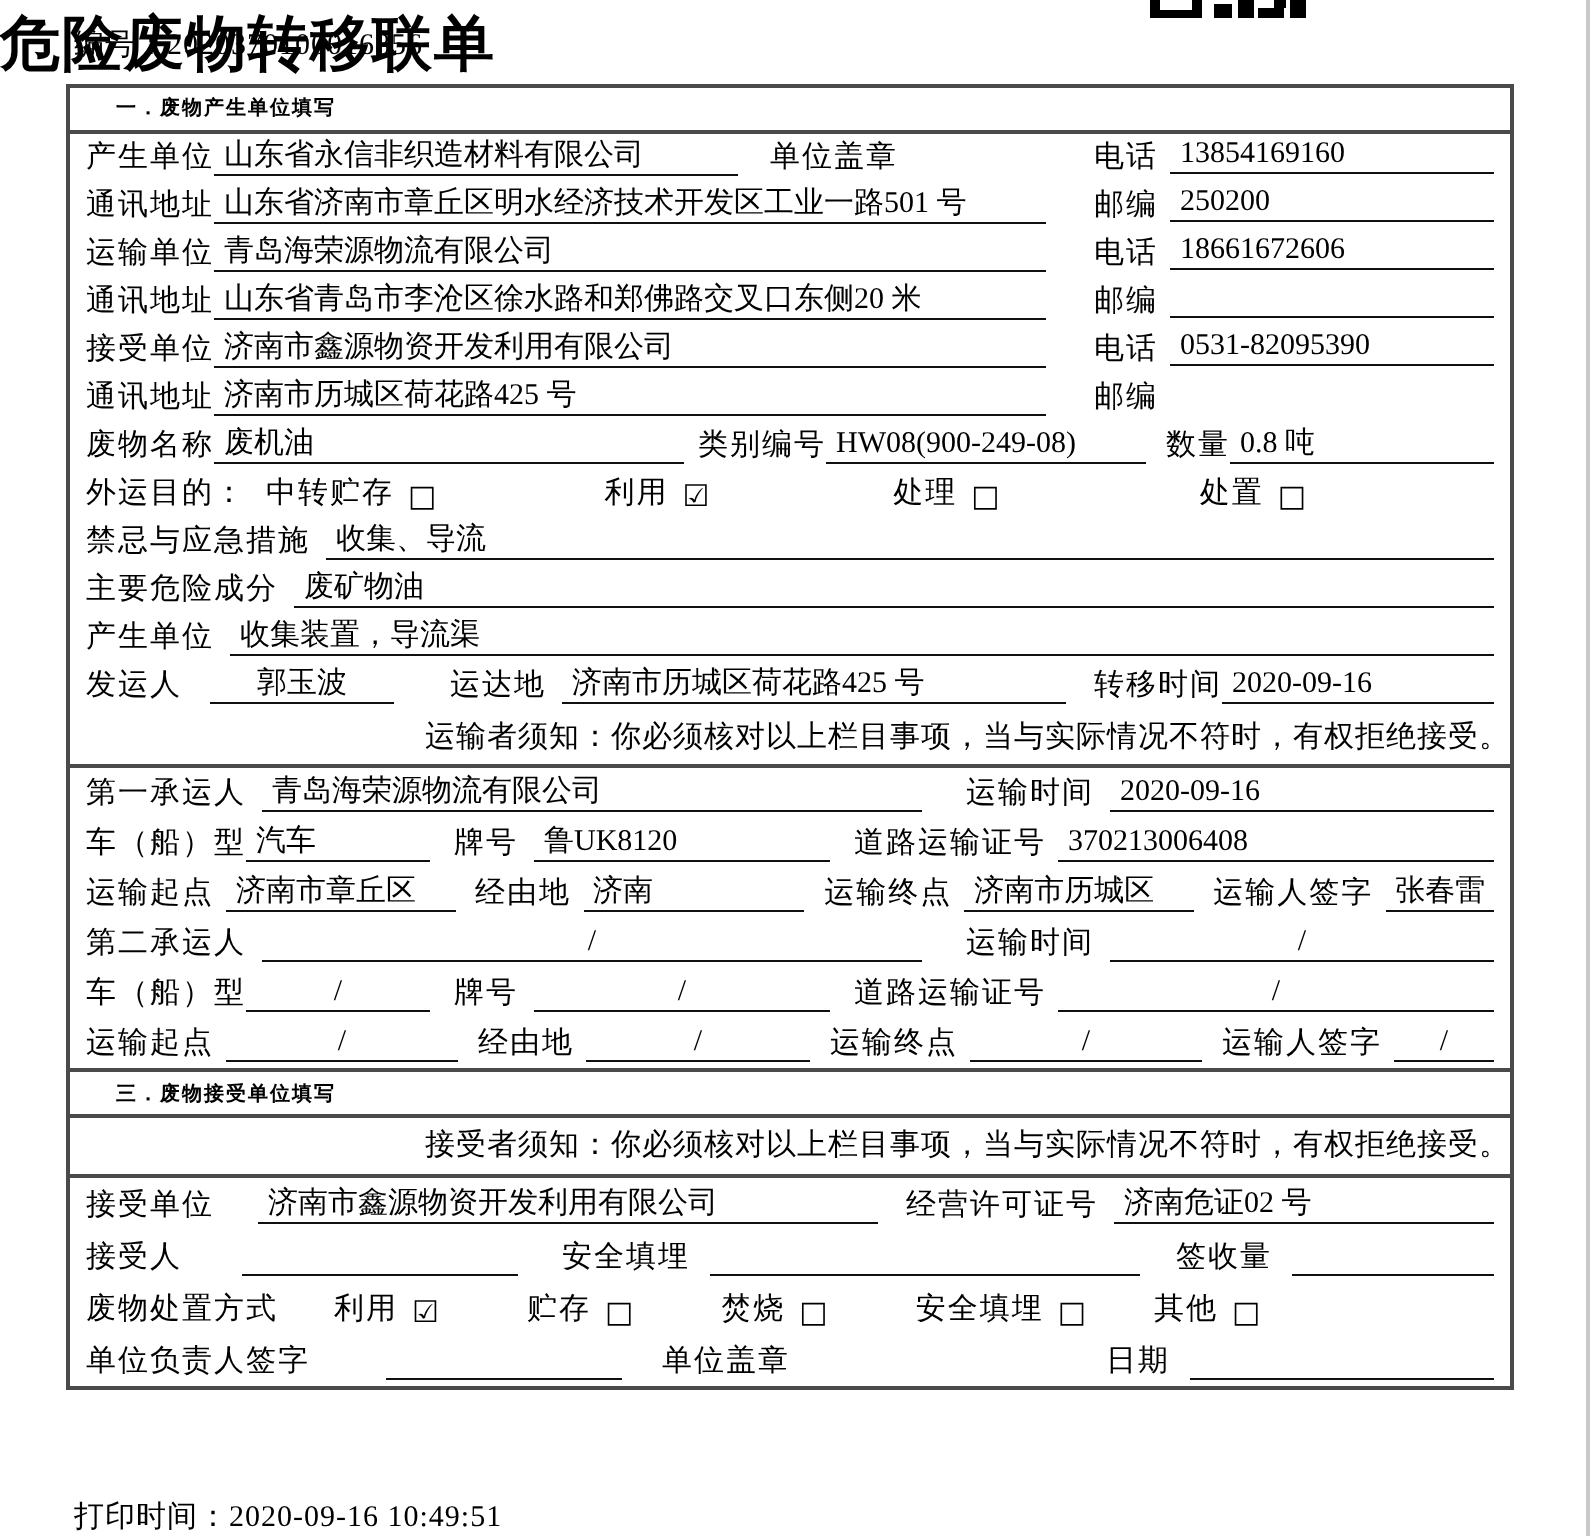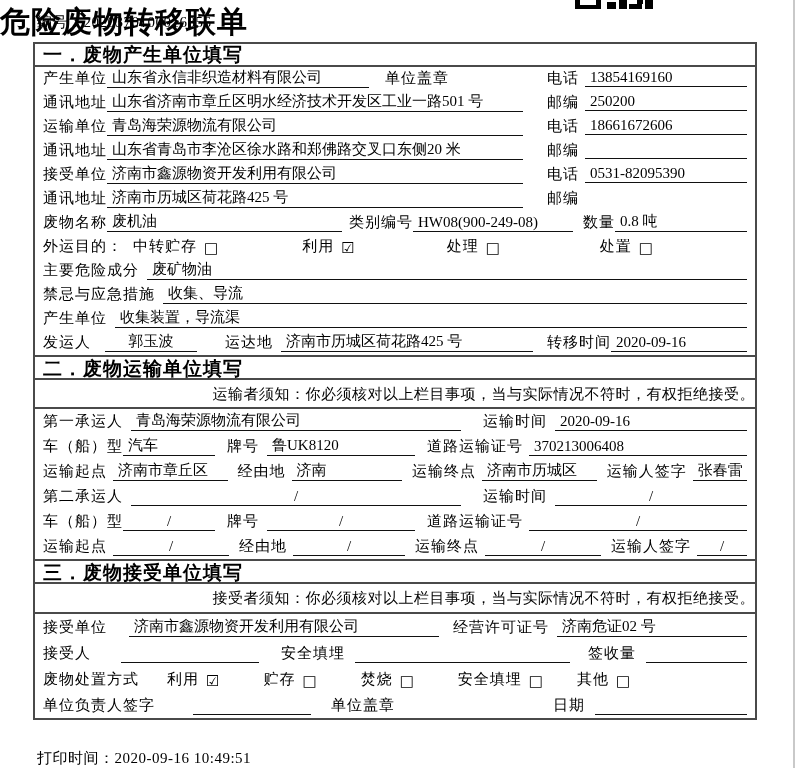--- a/index.html
+++ b/index.html
@@ -8,22 +8,22 @@
 
   .page-edge { position:absolute; top:0; right:1px; width:2px; height:768px; background:#c9c9c9; }
 
   .doc-no { position:absolute; left:37px; top:13px; font-size:15px; letter-spacing:0.5px; white-space:nowrap; }
   .doc-title { position:absolute; left:0; top:2px; width:100%; text-align:left;
                font-family:"Liberation Sans","DejaVu Sans",sans-serif; font-weight:bold; font-size:30px; letter-spacing:1px; }
   .qr-frag { position:absolute; left:575px; top:0; }
 
   .form-table { position:absolute; left:33px; top:42px; width:724px; border:2px solid #4a4a4a; background:#fff; }
 
-  .sec-head { font-family:"Liberation Sans","DejaVu Sans",sans-serif; font-weight:bold; font-size:19px;
-              height:23px; line-height:22px; padding-left:8px; letter-spacing:1px;
+  .sec-head { font-family:"Liberation Sans","DejaVu Sans",sans-serif; font-weight:bold; font-size:10px;
+              height:23px; line-height:22px; padding-left:23px; letter-spacing:1px;
               border-bottom:2px solid #4a4a4a; }
   .sec-head.bt { border-top:2px solid #4a4a4a; height:25px; line-height:24px; }
 
   .notice { border-bottom:2px solid #4a4a4a; padding-left:8px; letter-spacing:0.5px;text-align:right; }
   .sec2 .notice { height:29px; line-height:28px; }
   .sec3 .notice { height:30px; line-height:29px; }
 
   .row { display:flex; align-items:flex-end; height:24px; padding:0 8px 3px 8px; }
   .sec2 .row { height:25px; }
   .sec3 .row { height:26px; }
@@ -137,46 +137,45 @@
       <span class="cb">□</span>
       <span class="lbl" style="margin-left:84px">利用</span>
       <span class="cb">☑</span>
       <span class="lbl" style="margin-left:92px">处理</span>
       <span class="cb">□</span>
       <span class="lbl" style="margin-left:100px">处置</span>
       <span class="cb">□</span>
     </div>
 
     <div class="row">
+      <span class="lbl">禁忌与应急措施</span>
+      <span class="val grow" style="margin-left:8px">收集、导流</span>
+    </div>
+
+    <div class="row">
       <span class="lbl">主要危险成分</span>
       <span class="val grow" style="margin-left:8px">废矿物油</span>
-    </div>
-
-    <div class="row">
-      <span class="lbl">禁忌与应急措施</span>
-      <span class="val grow" style="margin-left:8px">收集、导流</span>
     </div>
 
     <div class="row">
       <span class="lbl">产生单位</span>
       <span class="val grow" style="margin-left:8px">收集装置，导流渠</span>
     </div>
 
     <div class="row">
       <span class="lbl">发运人</span>
       <span class="val ctr" style="width:92px;margin-left:14px">郭玉波</span>
       <span class="lbl" style="margin-left:28px">运达地</span>
       <span class="val" style="width:252px;margin-left:8px">济南市历城区荷花路425 号</span>
       <span class="lbl" style="margin-left:14px">转移时间</span>
       <span class="val grow">2020-09-16</span>
     </div>
   </div>
 
   <div class="sec2">
-    <div class="sec-head bt">二．废物运输单位填写</div>
     <div class="notice">运输者须知：你必须核对以上栏目事项，当与实际情况不符时，有权拒绝接受。</div>
 
     <div class="row">
       <span class="lbl">第一承运人</span>
       <span class="val" style="width:330px;margin-left:8px">青岛海荣源物流有限公司</span>
       <span class="lbl" style="margin-left:22px">运输时间</span>
       <span class="val grow" style="margin-left:8px">2020-09-16</span>
     </div>
 
     <div class="row">

